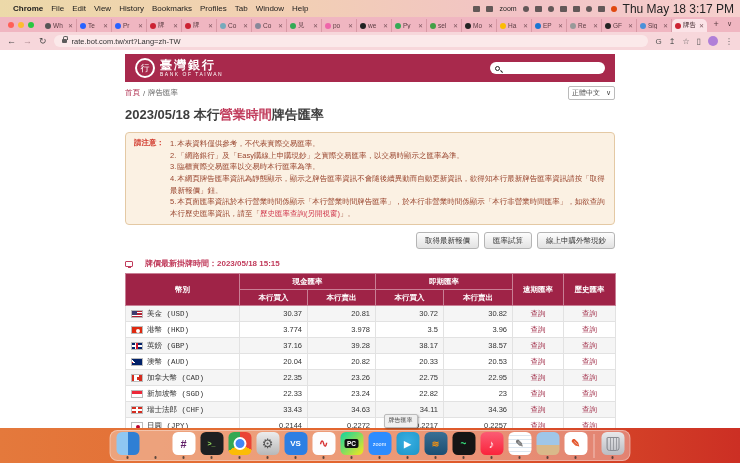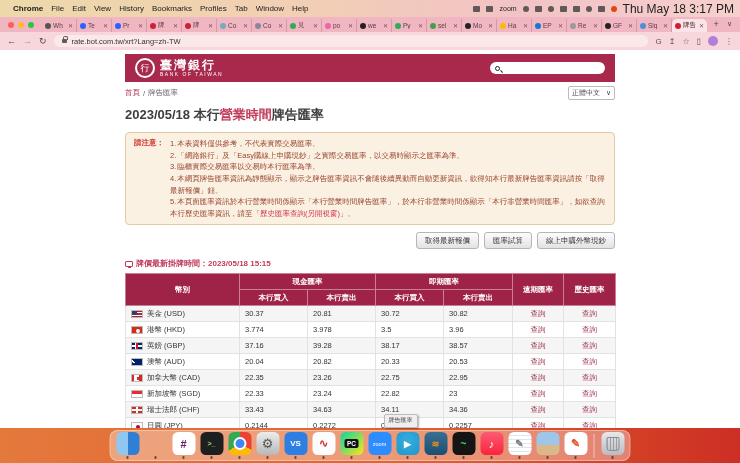--- a/index.html
+++ b/index.html
@@ -66,31 +66,31 @@
 
   .notice { margin-top:8px; background:#fbf1e3; border:1px solid #e4c9a4; border-radius:4px; padding:5px 8px; display:flex; gap:6px; }
   .notice-label { color:#d23b2e; font-size:7.5px; font-weight:bold; white-space:nowrap; }
   .notice-list { list-style:none; font-size:7.5px; color:#99452e; line-height:1.55; }
   .notice-list .num { margin-right:1px; }
   .notice-link { color:#cf3148; }
 
   .btnrow { margin-top:7px; display:flex; justify-content:flex-end; gap:5px; }
   .gbtn { font-size:7.5px; color:#333; background:linear-gradient(#fdfdfd,#e2e2e2); border:1px solid #b5b5b5; border-radius:3px; padding:2.5px 8px; }
 
-  .quoterow { margin-top:9px; display:flex; align-items:center; gap:3px; }
+  .quoterow { margin-top:9px; display:flex; align-items:center; gap:12px; }
   .monitor { width:8px; height:6px; border:1.3px solid #c13c5c; border-radius:1px; position:relative; }
   .monitor::after { content:""; position:absolute; left:1.5px; bottom:-2.5px; width:3px; height:1.2px; background:#c13c5c; }
   .quotetxt { font-size:8px; font-weight:bold; color:#c13c5c; }
 
   table.rates { margin-top:4px; width:490px; border-collapse:collapse; table-layout:fixed; font-size:7.5px; }
   .rates thead th { background:#9f2347; color:#fff; font-weight:bold; border:1px solid #c97f95; padding:2.5px 0; }
   .rates tbody td { border:1px solid #e2e2e2; padding:2.5px 5px; color:#333; }
   .rates tbody tr:nth-child(odd) { background:#f5f5f5; }
-  .rates td.num { }
-  .rates td.cur { text-align:right; }
+  .rates td.num { text-align:right; }
+  .rates td.cur { text-align:right;font-family:Liberation Mono, monospace; }
   .rates td.lnk { text-align:center; }
   .rates .qlink { color:#a12d48; }
   .curcell { display:flex; align-items:center; gap:4px; }
 
   .flag { width:12px; height:8px; display:inline-block; border:0.5px solid #bbb; flex:none; position:relative; overflow:hidden; }
   .flag-us { background:repeating-linear-gradient(#b22234 0 1.2px,#fff 1.2px 2.4px); }
   .flag-us::after { content:""; position:absolute; left:0; top:0; width:5px; height:4px; background:#3c3b6e; }
   .flag-hk { background:#de2910; } .flag-hk::after { content:""; position:absolute; left:4px; top:2px; width:4px; height:4px; background:#fff; border-radius:50%; }
   .flag-gb { background:linear-gradient(to bottom,transparent 42%,#cf142b 42% 58%,transparent 58%),linear-gradient(to right,transparent 42%,#cf142b 42% 58%,transparent 58%),linear-gradient(to bottom,transparent 32%,#fff 32% 68%,transparent 68%),linear-gradient(to right,transparent 35%,#fff 35% 65%,transparent 65%),#012169; }
   .flag-au { background:#012169; } .flag-au::after { content:""; position:absolute; left:0; top:0; width:5px; height:4px; background:linear-gradient(45deg,#cf142b 20%,#fff 20% 35%,#012169 35%); }

